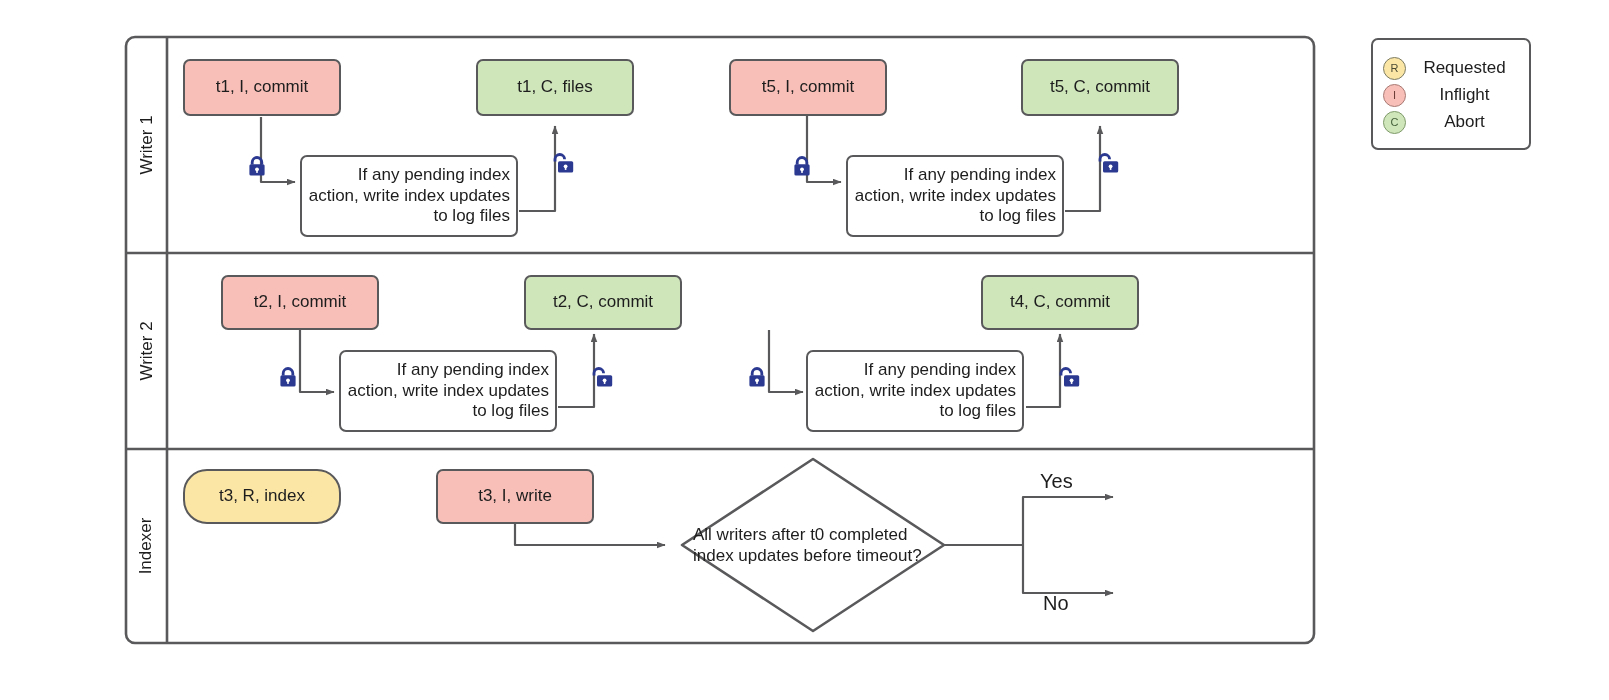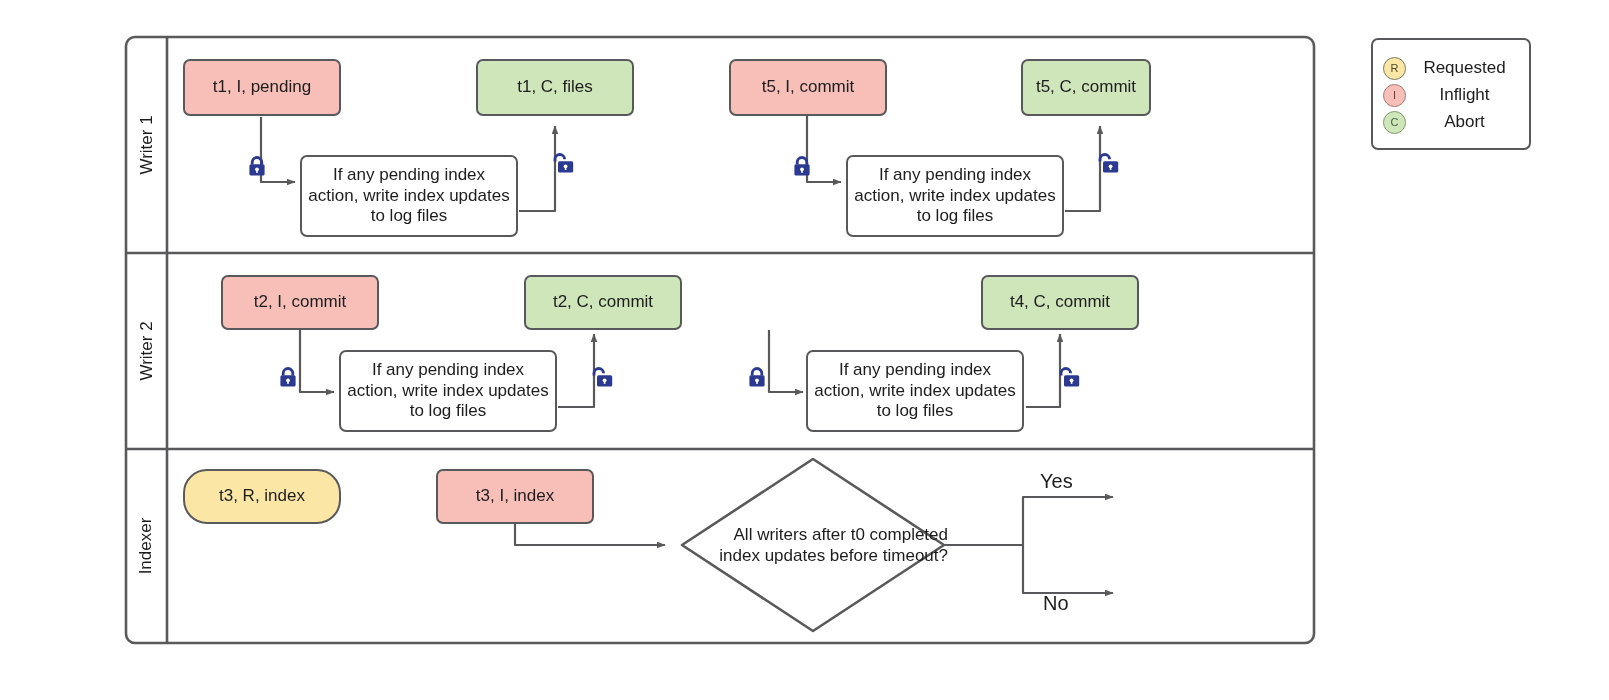--- a/index.html
+++ b/index.html
@@ -11,28 +11,28 @@
   #stage{position:absolute;left:0;top:0;width:1609px;height:700px;}
   svg#canvas{position:absolute;left:0;top:0;width:1609px;height:700px;}
 
   
   .node{position:absolute;box-sizing:border-box;display:flex;align-items:center;justify-content:center;
         text-align:center;border:2px solid #59595b;border-radius:7px;color:#1d1d1d;
         font-size:17px;line-height:1.22;}
   .node.red{background:#f8bfb8;}
   .node.green{background:#cfe6bb;}
   .node.yellow{background:#fbe6a6;border-radius:24px;}
-  .node.plain{background:#ffffff;font-size:17px;padding:7px 6px;}
+  .node.plain{background:#ffffff;font-size:17px;padding:7px 6px;text-align:right;}
 
   .lane-label{position:absolute;display:flex;align-items:center;justify-content:center;
       font-size:17px;color:#1d1d1d;}
   .lane-label span{transform:rotate(-90deg);white-space:nowrap;}
 
   .diamond-text{position:absolute;display:flex;align-items:center;justify-content:center;
-      text-align:right;font-size:17px;line-height:1.25;color:#1d1d1d;pointer-events:none;margin-left:15px;}
+      text-align:left;font-size:17px;line-height:1.25;color:#1d1d1d;pointer-events:none;}
 
   .edge-label{position:absolute;font-size:20px;color:#1d1d1d;white-space:nowrap;}
 
   
   .legend{position:absolute;left:1371px;top:38px;width:160px;height:112px;
      background:#ffffff;border:2px solid #59595b;border-radius:7px;box-sizing:border-box;}
   .legend-row{position:absolute;left:10px;height:26px;display:flex;align-items:center;width:142px;}
   .legend-dot{width:21px;height:21px;border-radius:50%;border:1.6px solid #7b7b62;
      display:flex;align-items:center;justify-content:center;font-size:11px;color:#4a4a33;flex:0 0 auto;}
   .legend-dot.r{background:#fbe6a6;}
@@ -86,26 +86,26 @@
   <div class="lane-label" style="left:126px;top:37px;width:41px;height:216px;">
     <span>Writer 1</span>
   </div>
   <div class="lane-label" style="left:126px;top:253px;width:41px;height:196px;">
     <span>Writer 2</span>
   </div>
   <div class="lane-label" style="left:126px;top:449px;width:41px;height:194px;">
     <span>Indexer</span>
   </div>
 
-  <div class="node red" style="left:183px;top:59px;width:158px;height:57px;">t1, I, pending</div>
+  <div class="node red" style="left:183px;top:59px;width:158px;height:57px;">t1, I, commit</div>
   <div class="node green" style="left:476px;top:59px;width:158px;height:57px;">t1, C, files</div>
   <div class="node plain" style="left:300px;top:155px;width:218px;height:82px;">If any pending index action, write index updates to log files</div>
 
   <div class="node red" style="left:729px;top:59px;width:158px;height:57px;">t5, I, commit</div>
-  <div class="node green" style="left:1021px;top:59px;width:130px;height:57px;">t5, C, commit</div>
+  <div class="node green" style="left:1021px;top:59px;width:158px;height:57px;">t5, C, commit</div>
   <div class="node plain" style="left:846px;top:155px;width:218px;height:82px;">If any pending index action, write index updates to log files</div>
 
   <div class="lock" style="left:246px;top:155px;">
     <svg viewBox="0 0 22 22" width="22" height="22">
       <path d="M6.2 9.6 V7.3 a4.8 4.8 0 0 1 9.6 0 V9.6" fill="none" stroke="#2b3990" stroke-width="2.8"></path>
       <rect x="3.4" y="9.2" width="15.2" height="11.4" rx="1.6" fill="#2b3990"></rect>
       <circle cx="11" cy="14.3" r="1.9" fill="#ffffff"></circle>
       <rect x="10.2" y="14.3" width="1.6" height="3.6" fill="#ffffff"></rect>
     </svg>
   </div>
@@ -168,21 +168,21 @@
   <div class="lock" style="left:1059px;top:366px;">
     <svg viewBox="0 0 22 22" width="22" height="22">
       <path d="M2.0 9.6 V7.3 a4.8 4.8 0 0 1 9.6 0" fill="none" stroke="#2b3990" stroke-width="2.8"></path>
       <rect x="5.0" y="9.2" width="15.2" height="11.4" rx="1.6" fill="#2b3990"></rect>
       <circle cx="12.6" cy="14.3" r="1.9" fill="#ffffff"></circle>
       <rect x="11.8" y="14.3" width="1.6" height="3.6" fill="#ffffff"></rect>
     </svg>
   </div>
 
   <div class="node yellow" style="left:183px;top:469px;width:158px;height:55px;">t3, R, index</div>
-  <div class="node red" style="left:436px;top:469px;width:158px;height:55px;">t3, I, index</div>
+  <div class="node red" style="left:436px;top:469px;width:158px;height:55px;">t3, I, write</div>
 
   <div class="diamond-text" style="left:693px;top:502px;width:240px;height:86px;">All writers after t0 completed index updates before timeout?</div>
 
   <div class="edge-label" style="left:1040px;top:470px;">Yes</div>
   <div class="edge-label" style="left:1043px;top:592px;">No</div>
 
 
   <div class="legend">
     <div class="legend-row" style="top:15px;">
       <div class="legend-dot r">R</div>

